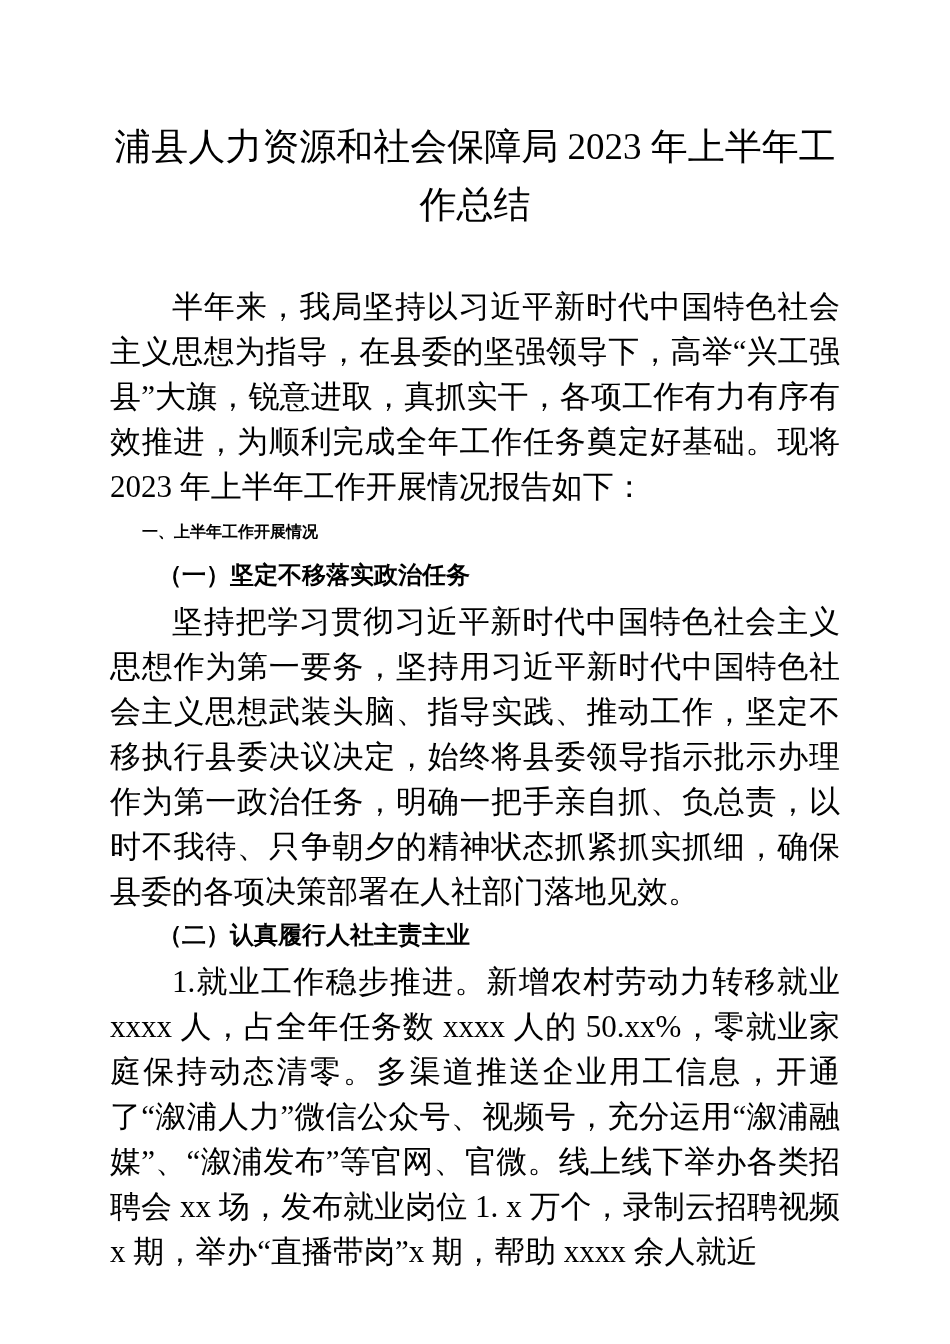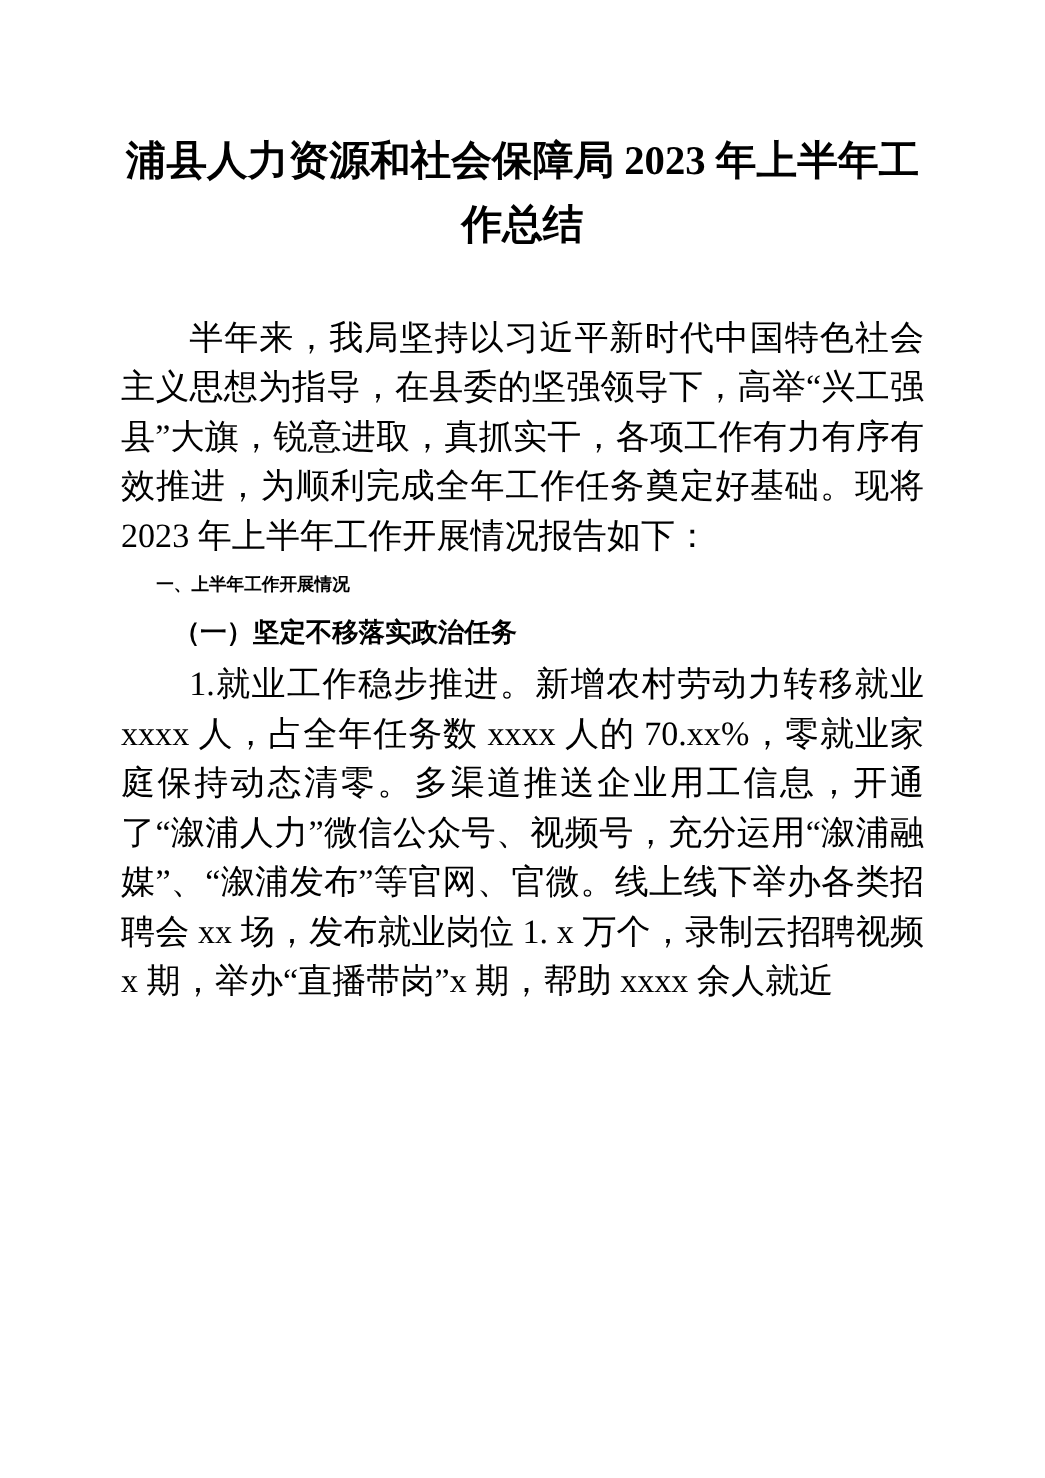--- a/index.html
+++ b/index.html
@@ -16,21 +16,21 @@
   }
   .page {
     box-sizing: border-box;
     width: 950px;
     height: 1344px;
     padding: 118px 110px 60px 110px;
     background: #ffffff;
   }
   .doc-title {
     font-size: 37px;
-    font-weight: bold;
+    font-weight: normal;
     text-align: center;
     line-height: 58px;
     margin: 0 0 50px 0;
     font-family: "Liberation Serif", "DejaVu Serif", serif;
   }
   .para {
     font-size: 31px;
     line-height: 45px;
     text-align: justify;
     text-indent: 2em;
@@ -45,31 +45,33 @@
     text-indent: 2em;
     margin: 0;
     font-family: "Liberation Sans", "DejaVu Sans", sans-serif;
   }
   .heading-2 {
     font-size: 24px;
     font-weight: bold;
     line-height: 45px;
     text-indent: 2em;
     margin: 0;
-    font-family: Liberation Serif, serif;
+    font-family: Liberation Mono, monospace;
   }
 </style>
 </head>
 <body>
 
 <div class="page">
   <h1 class="doc-title">浦县人力资源和社会保障局 2023 年上半年工作总结</h1>
 
   <p class="para">半年来，我局坚持以习近平新时代中国特色社会主义思想为指导，在县委的坚强领导下，高举“兴工强县”大旗，锐意进取，真抓实干，各项工作有力有序有效推进，为顺利完成全年工作任务奠定好基础。现将 2023 年上半年工作开展情况报告如下：</p>
 
   <h2 class="heading-1">一、上半年工作开展情况</h2>
 
   <h3 class="heading-2">（一）坚定不移落实政治任务</h3>
 
+  <p class="para">坚持把学习贯彻习近平新时代中国特色社会主义思想作为第一要务，坚持用习近平新时代中国特色社会主义思想武装头脑、指导实践、推动工作，坚定不移执行县委决议决定，始终将县委领导指示批示办理作为第一政治任务，明确一把手亲自抓、负总责，以时不我待、只争朝夕的精神状态抓紧抓实抓细，确保县委的各项决策部署在人社部门落地见效。</p>
 
+  <h3 class="heading-2">（二）认真履行人社主责主业</h3>
 
-  <p class="para">1.就业工作稳步推进。新增农村劳动力转移就业 xxxx 人，占全年任务数 xxxx 人的 70.xx%，零就业家庭保持动态清零。多渠道推送企业用工信息，开通了“溆浦人力”微信公众号、视频号，充分运用“溆浦融媒”、“溆浦发布”等官网、官微。线上线下举办各类招聘会 xx 场，发布就业岗位 1. x 万个，录制云招聘视频 x 期，举办“直播带岗”x 期，帮助 xxxx 余人就近</p>
+  <p class="para">1.就业工作稳步推进。新增农村劳动力转移就业 xxxx 人，占全年任务数 xxxx 人的 50.xx%，零就业家庭保持动态清零。多渠道推送企业用工信息，开通了“溆浦人力”微信公众号、视频号，充分运用“溆浦融媒”、“溆浦发布”等官网、官微。线上线下举办各类招聘会 xx 场，发布就业岗位 1. x 万个，录制云招聘视频 x 期，举办“直播带岗”x 期，帮助 xxxx 余人就近</p>
 </div>
 
 </body></html>

